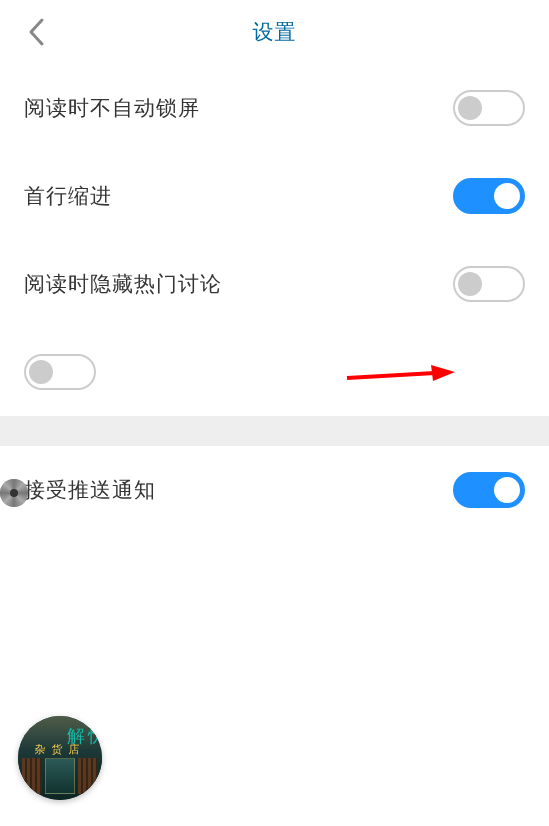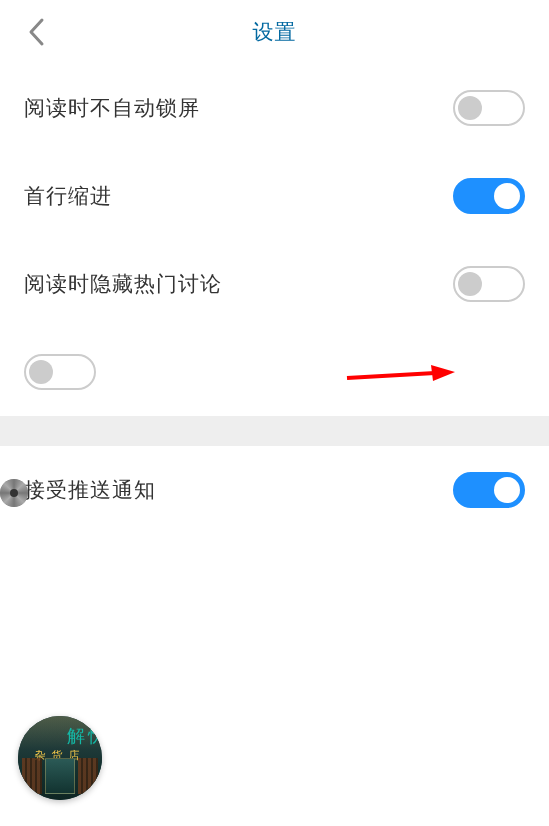--- a/index.html
+++ b/index.html
@@ -159,21 +159,20 @@
     }
     .float-book .txt2 {
       position: absolute;
       top: 26px;
       left: 50%;
       transform: translateX(-50%);
       font-size: 11px;
       color: #f5c94a;
       white-space: nowrap;
       letter-spacing: 6px;
-      margin-top: 6px;
     }
     .float-book .door {
       position: absolute;
       bottom: 6px;
       left: 50%;
       transform: translateX(-50%);
       width: 30px;
       height: 36px;
       background: linear-gradient(180deg,#2b5a56,#123330);
       border: 1px solid rgba(255,220,120,0.3);

